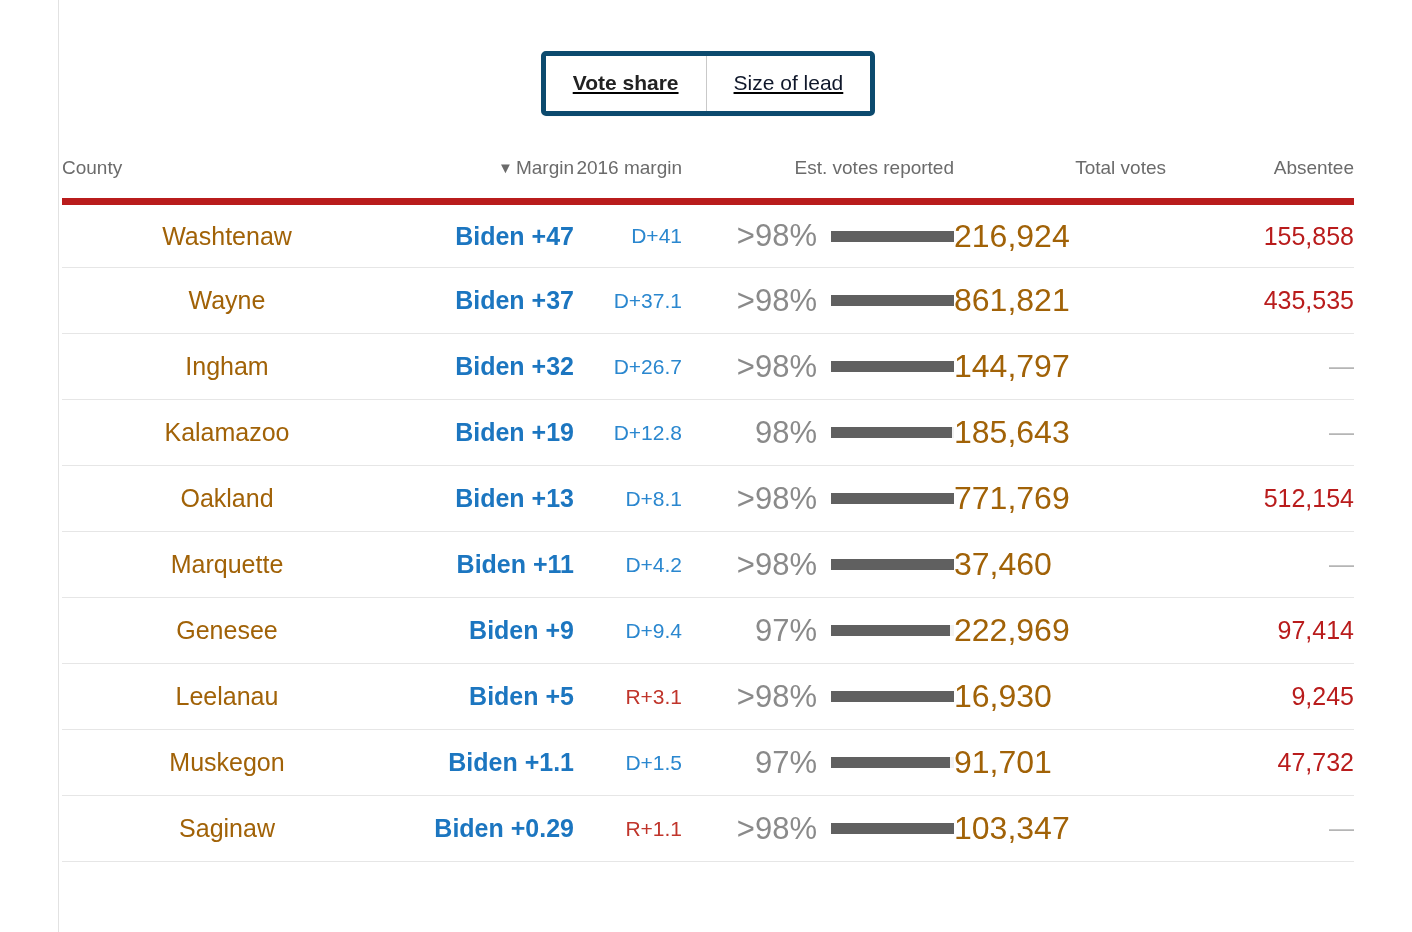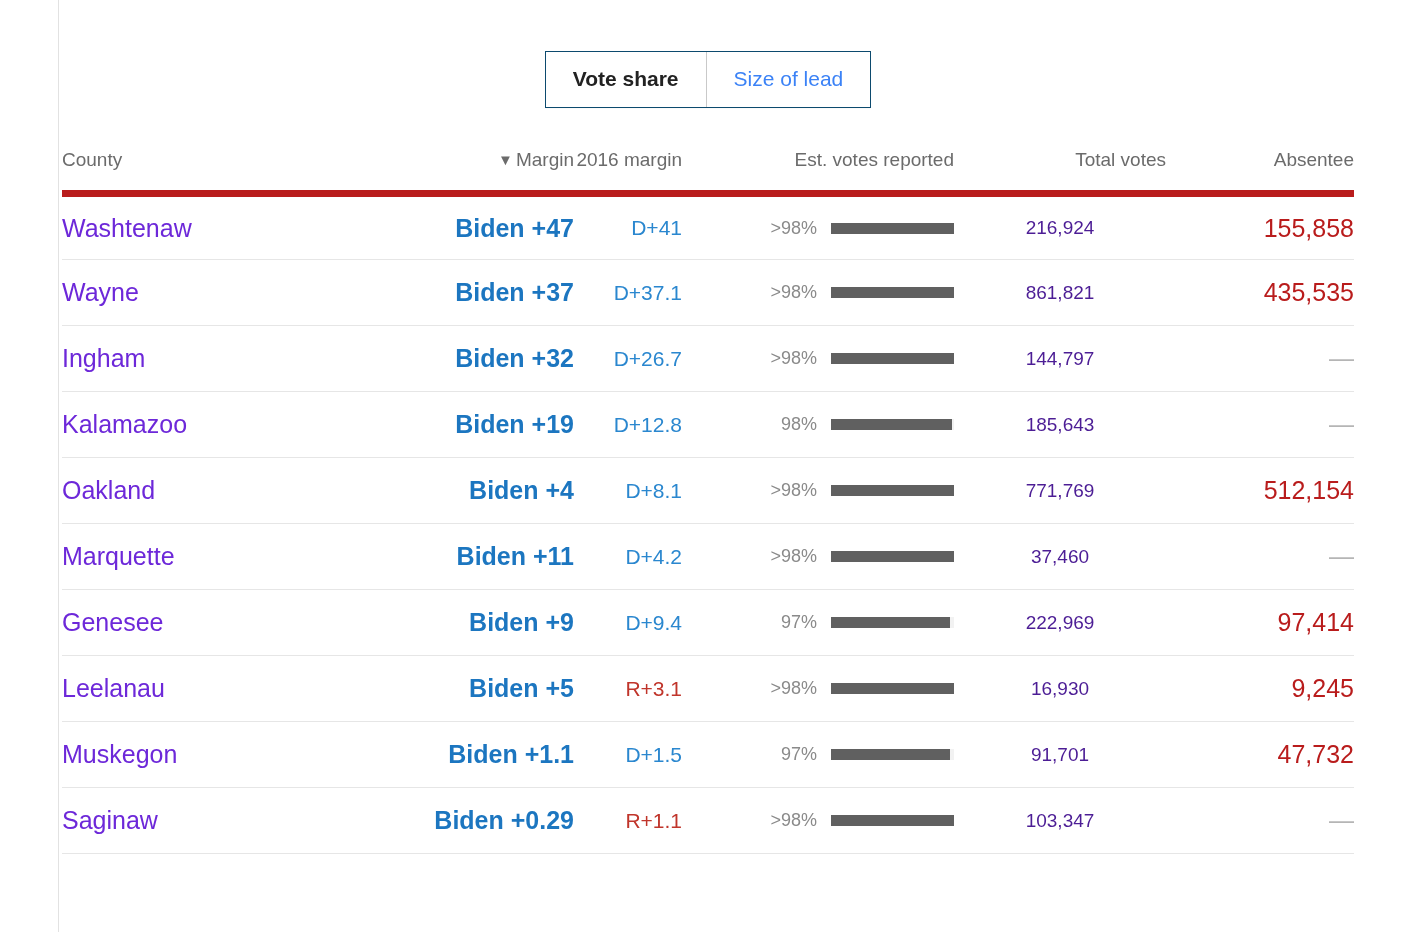--- a/index.html
+++ b/index.html
@@ -42,34 +42,35 @@
   }
 
   
   .toggle-wrap {
     display: flex;
     justify-content: center;
     padding-top: 51px;
   }
   .toggle {
     display: inline-flex;
-    border: 1px solid #0c4a6e;
-    border-radius: 0;
+    border: 5px solid #0c4a6e;
+    border-radius: 5px;
     background: #fff;
     overflow: hidden;
     box-shadow: 0 1px 1px rgba(0,0,0,0.02);
+    text-decoration: underline;
   }
   .toggle-btn {
     font-family: "Liberation Sans", sans-serif;
     font-size: 21px;
     line-height: 1;
     padding: 16px 27px 18px;
     background: #fff;
     border: 0;
-    color: #3b82f6;
+    color: #0f172a;
     cursor: pointer;
     white-space: nowrap;
   }
   .toggle-btn.active {
     font-weight: bold;
     color: #222;
   }
   .toggle-btn + .toggle-btn {
     border-left: 1px solid #c9c9c9;
   }
@@ -120,22 +121,22 @@
   }
   table.results tbody td {
     border-bottom: 1px solid #e6e6e6;
     padding: 0;
     vertical-align: middle;
     font-family: "Liberation Sans", sans-serif;
   }
 
   td.county {
     font-size: 25px;
-    color: #6d28d9;
-    text-align: left;
+    color: #a16207;
+    text-align: center;
     padding-left: 33px;
     white-space: nowrap;
   }
   td.margin {
     font-size: 25px;
     font-weight: bold;
     color: #1c76c0;
     text-align: right;
     padding-right: 8px;
     white-space: nowrap;
@@ -151,21 +152,21 @@
 
   td.reported {
     padding-right: 14px;
   }
   .reported-inner {
     display: flex;
     align-items: center;
     justify-content: flex-end;
   }
   .pct {
-    font-size: 18px;
+    font-size: 31px;
     color: #8a8a8a;
     white-space: nowrap;
     text-align: right;
   }
   .bar-track {
     width: 123px;
     height: 11px;
     background: #f2f2f2;
     margin-left: 14px;
     position: relative;
@@ -173,23 +174,23 @@
   }
   .bar-fill {
     position: absolute;
     left: 0;
     top: 0;
     height: 11px;
     background: #606060;
   }
 
   td.total {
-    font-size: 19px;
-    color: #4c1d95;
-    text-align: center;
+    font-size: 32px;
+    color: #a16207;
+    text-align: left;
     padding-right: 12px;
     white-space: nowrap;
   }
   td.absentee {
     font-size: 25px;
     color: #b91c1c;
     text-align: right;
     padding-right: 40px;
     white-space: nowrap;
   }
@@ -286,21 +287,21 @@
                 <div class="bar-track">
                   <div class="bar-fill" style="width: 98%; background: rgb(96, 96, 96);"></div>
                 </div>
               </div>
             </td>
             <td class="total">185,643</td>
             <td class="absentee empty">—</td>
           </tr>
           <tr>
             <td class="county">Oakland</td>
-            <td class="margin">Biden +4</td>
+            <td class="margin">Biden +13</td>
             <td class="m2016"><span class="dem">D+8.1</span></td>
             <td class="reported">
               <div class="reported-inner">
                 <span class="pct">&gt;98%</span>
                 <div class="bar-track">
                   <div class="bar-fill" style="width: 100%; background: rgb(96, 96, 96);"></div>
                 </div>
               </div>
             </td>
             <td class="total">771,769</td>

